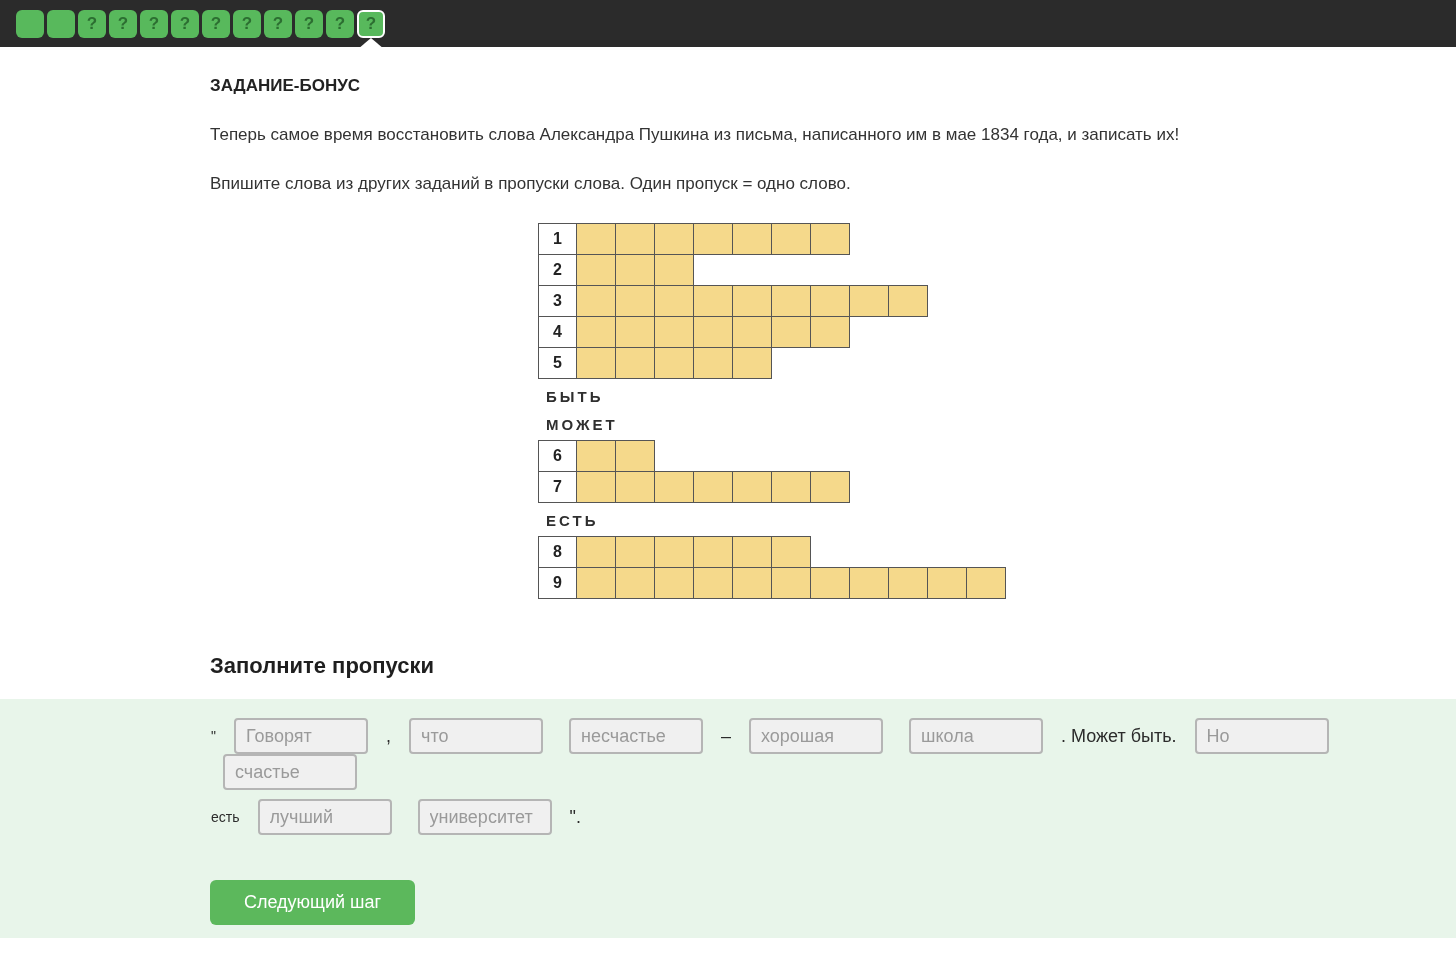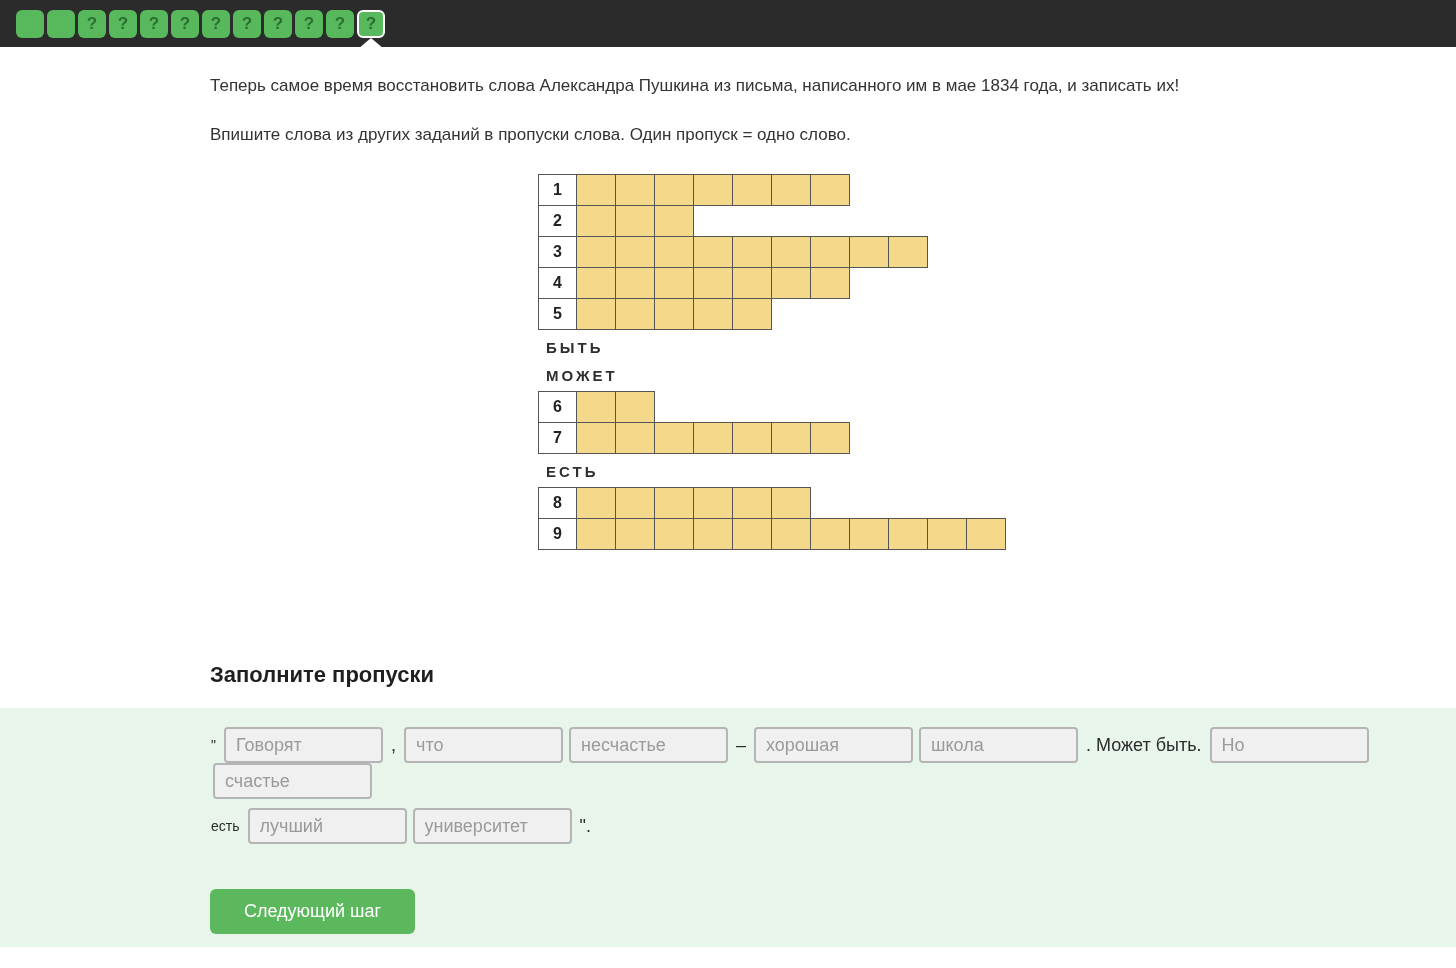--- a/index.html
+++ b/index.html
@@ -60,21 +60,21 @@
     margin-left: -1px;
     flex: 0 0 auto;
   }
   .cw-label {
     margin: 8px 0 6px 8px;
     font-weight: bold; font-size: 15px; letter-spacing: 3px;
     color: #2f2f2f; line-height: 20px;
   }
 
   
-  .fill-heading { margin-top: 112px; font-size: 22px; font-weight: bold; color: #1f1f1f; }
+  .fill-heading { margin-top: 54px; font-size: 22px; font-weight: bold; color: #1f1f1f; }
   .feedback { margin-top: 21px; display: flex; align-items: center; gap: 15px; }
   .check-circle {
     width: 24px; height: 24px; border-radius: 50%;
     background: #5cb85c;
     display: flex; align-items: center; justify-content: center;
     flex: 0 0 auto;
   }
   .check-circle svg { display: block; }
   .feedback-text { font-size: 17px; color: #1f1f1f; }
 
@@ -82,29 +82,29 @@
     margin-left: -210px;
     margin-top: 20px;
     width: 1456px;
     background: #e8f5ea;
     padding: 19px 40px 3px 210px;
   }
   .fill-line { display: flex; align-items: center; flex-wrap: wrap; margin-bottom: 9px; }
   .fill-text { font-size: 18px; color: #2b2b2b; margin: 0 5px; white-space: pre; }
   .fill-text:first-child { margin-left: 1px; font-size: 14px; }
   .word-input {
-    width: 159px; height: 36px;
+    width: 134px; height: 36px;
     border: 2px solid #b5b5b5;
     border-radius: 4px;
     background: #f0f0f0;
     color: #9a9a9a;
     font-size: 18px;
     font-family: "Liberation Sans", sans-serif;
     padding: 0 10px;
-    margin: 0 3px;
+    margin: 0 13px;
     outline: none;
   }
   .next-btn {
     display: inline-block;
     margin: 36px 0 10px 0;
     padding: 12px 34px;
     background: #5cb85c;
     border: none; border-radius: 6px;
     color: #ffffff; font-size: 18px;
     font-family: "Liberation Sans", sans-serif;
@@ -123,20 +123,21 @@
     <div class="step">?</div>
     <div class="step">?</div>
     <div class="step">?</div>
     <div class="step">?</div>
     <div class="step">?</div>
     <div class="step">?</div>
     <div class="step active">?<div class="step-pointer"></div></div>
   </header>
 
 <div class="main">
+  <div class="task-title">ЗАДАНИЕ-БОНУС</div>
   <div class="task-par">Теперь самое время восстановить слова Александра Пушкина из письма, написанного им в мае 1834 года, и записать их!</div>
   <div class="task-par">Впишите слова из других заданий в пропуски слова. Один пропуск = одно слово.</div>
 
   <div class="crossword">
       <div class="cw-row">
         <div class="cw-num">1</div>
         <div class="cw-cell" style="background: rgb(245, 217, 139);"></div>
         <div class="cw-cell" style="background: rgb(245, 217, 139);"></div>
         <div class="cw-cell" style="background: rgb(245, 217, 139);"></div>
         <div class="cw-cell" style="background: rgb(245, 217, 139);"></div>

